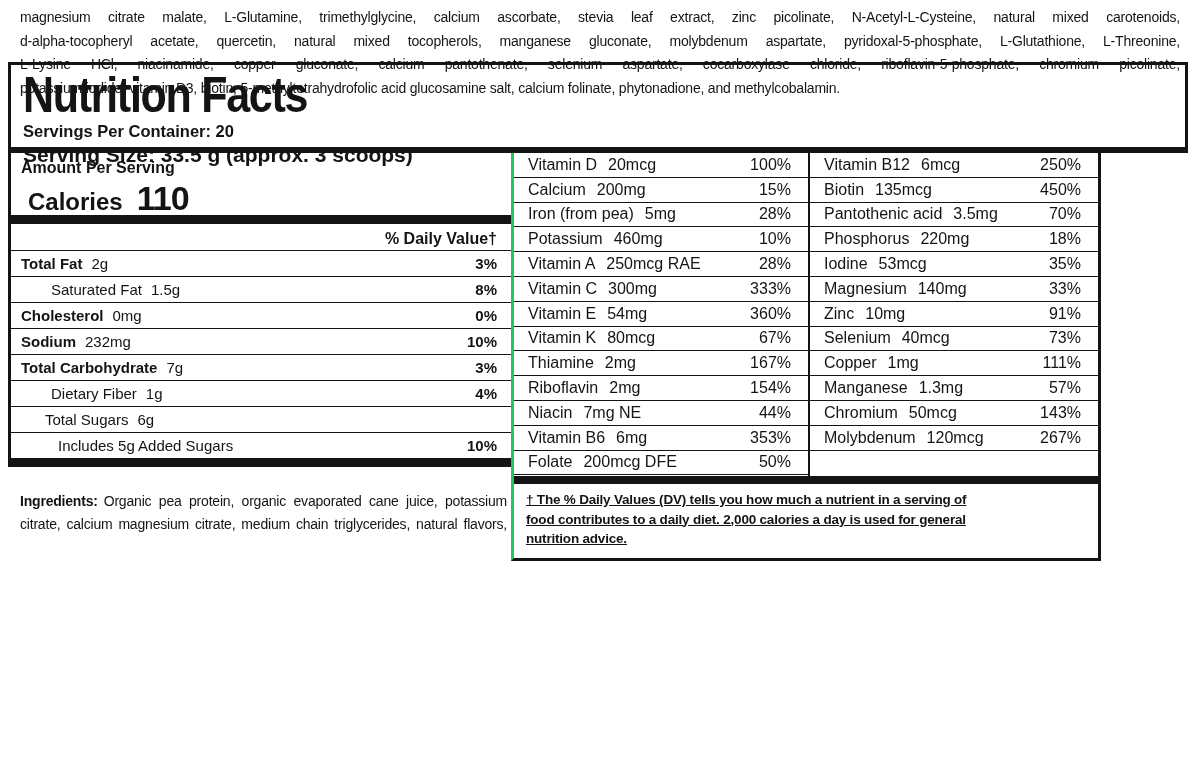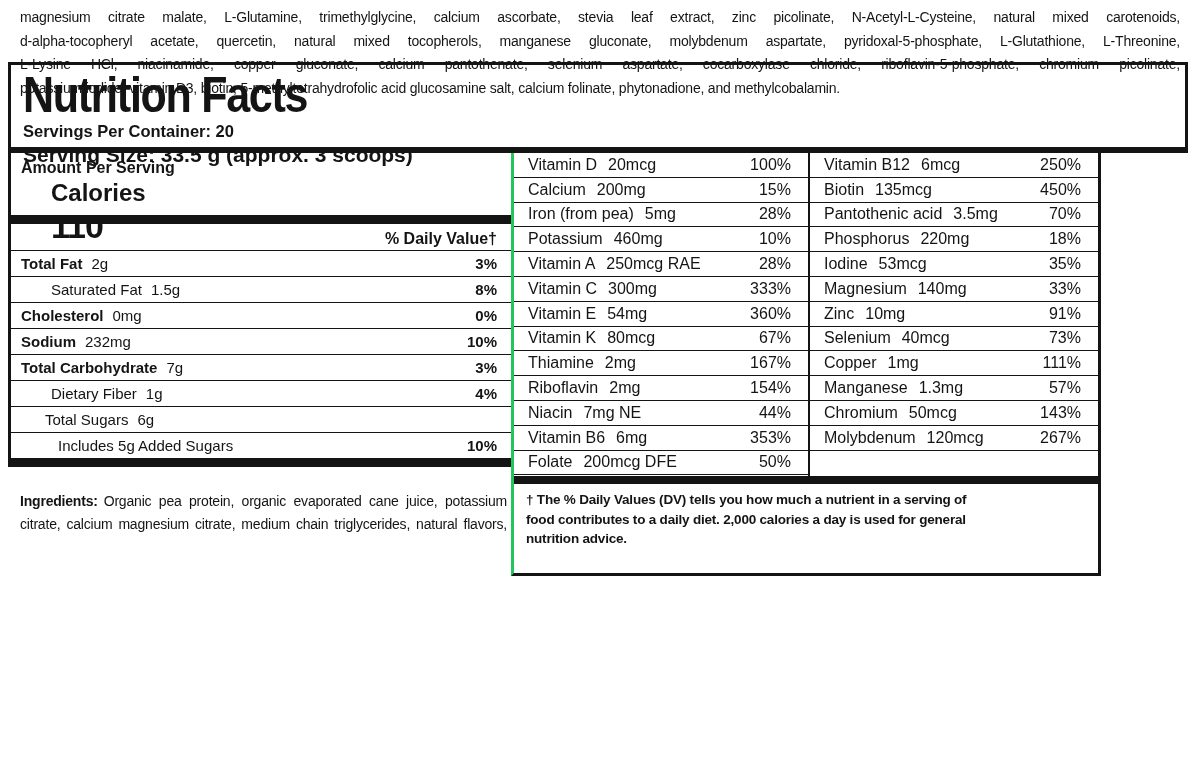--- a/index.html
+++ b/index.html
@@ -17,21 +17,21 @@
   .header-rule{height:6px;background:#141414;}
 
   
   .cols{display:flex;align-items:flex-start;}
   .col-left{width:503px;box-sizing:border-box;}
   .col-right{width:590px;box-sizing:border-box;border-left:3px solid #22c55e;border-right:3px solid #141414;border-bottom:3px solid #141414;}
 
   
   .panel-left{border-left:3px solid #141414;box-sizing:border-box;}
   .aps{height:26px;padding:6px 14px 0 10px;font-size:16px;font-weight:bold;box-sizing:border-box;}
-  .calrow{height:36px;padding-left:26px;display:flex;align-items:baseline;flex-direction:column;}
+  .calrow{height:36px;padding-left:17px;display:flex;align-items:baseline;}
   .cal-label{font-size:24px;font-weight:bold;}
   .cal-value{font-size:34px;font-weight:bold;margin-left:14px;letter-spacing:-1px;}
   .thickbar{height:9px;background:#141414;}
   .dvh{height:26px;line-height:29px;text-align:right;padding-right:14px;font-size:16px;font-weight:bold;box-sizing:border-box;}
   .nrow{height:26px;box-sizing:border-box;border-top:1.5px solid #141414;display:flex;align-items:center;padding:0 14px 0 10px;font-size:15px;}
   .nrow .namt{margin-left:9px;}
   .nrow .ndv{margin-left:auto;font-weight:bold;}
   .ml1{margin-left:30px;}
   .ml1b{margin-left:24px;}
   .ml2{margin-left:37px;}
@@ -39,21 +39,21 @@
   
   .micro-cols{display:flex;height:323px;}
   .mcol{width:294px;height:100%;box-sizing:border-box;}
   .mcol-r{width:290px;border-left:2px solid #141414;}
   .mrow{height:24.8px;box-sizing:border-box;border-bottom:1.5px solid #141414;display:flex;align-items:center;padding:0 17px 0 14px;font-size:16px;}
   .mrow .mamt{margin-left:11px;}
   .mrow .mdv{margin-left:auto;}
   .rbar{height:8px;background:#141414;}
 
   
-  .footnote{padding:6px 8px 24px 12px;font-size:13.5px;font-weight:bold;line-height:19.5px;letter-spacing:-0.2px;}
+  .footnote{padding:6px 8px 9px 12px;font-size:13.5px;font-weight:bold;line-height:19.5px;letter-spacing:-0.2px;text-decoration:underline;}
 
   
   .ing-intro{padding:23px 4px 0 12px;font-size:14px;line-height:23px;letter-spacing:-0.2px;}
   .ingline{text-align:justify;text-align-last:justify;}
   .ingline.last{text-align-last:left;}
   .ing-label{font-weight:bold;margin-right:6px;}
   .ing-rest{margin:6px 20px 0 20px;font-size:14px;line-height:23.5px;letter-spacing:-0.2px;}
 </style>
 </head>
 <body>

